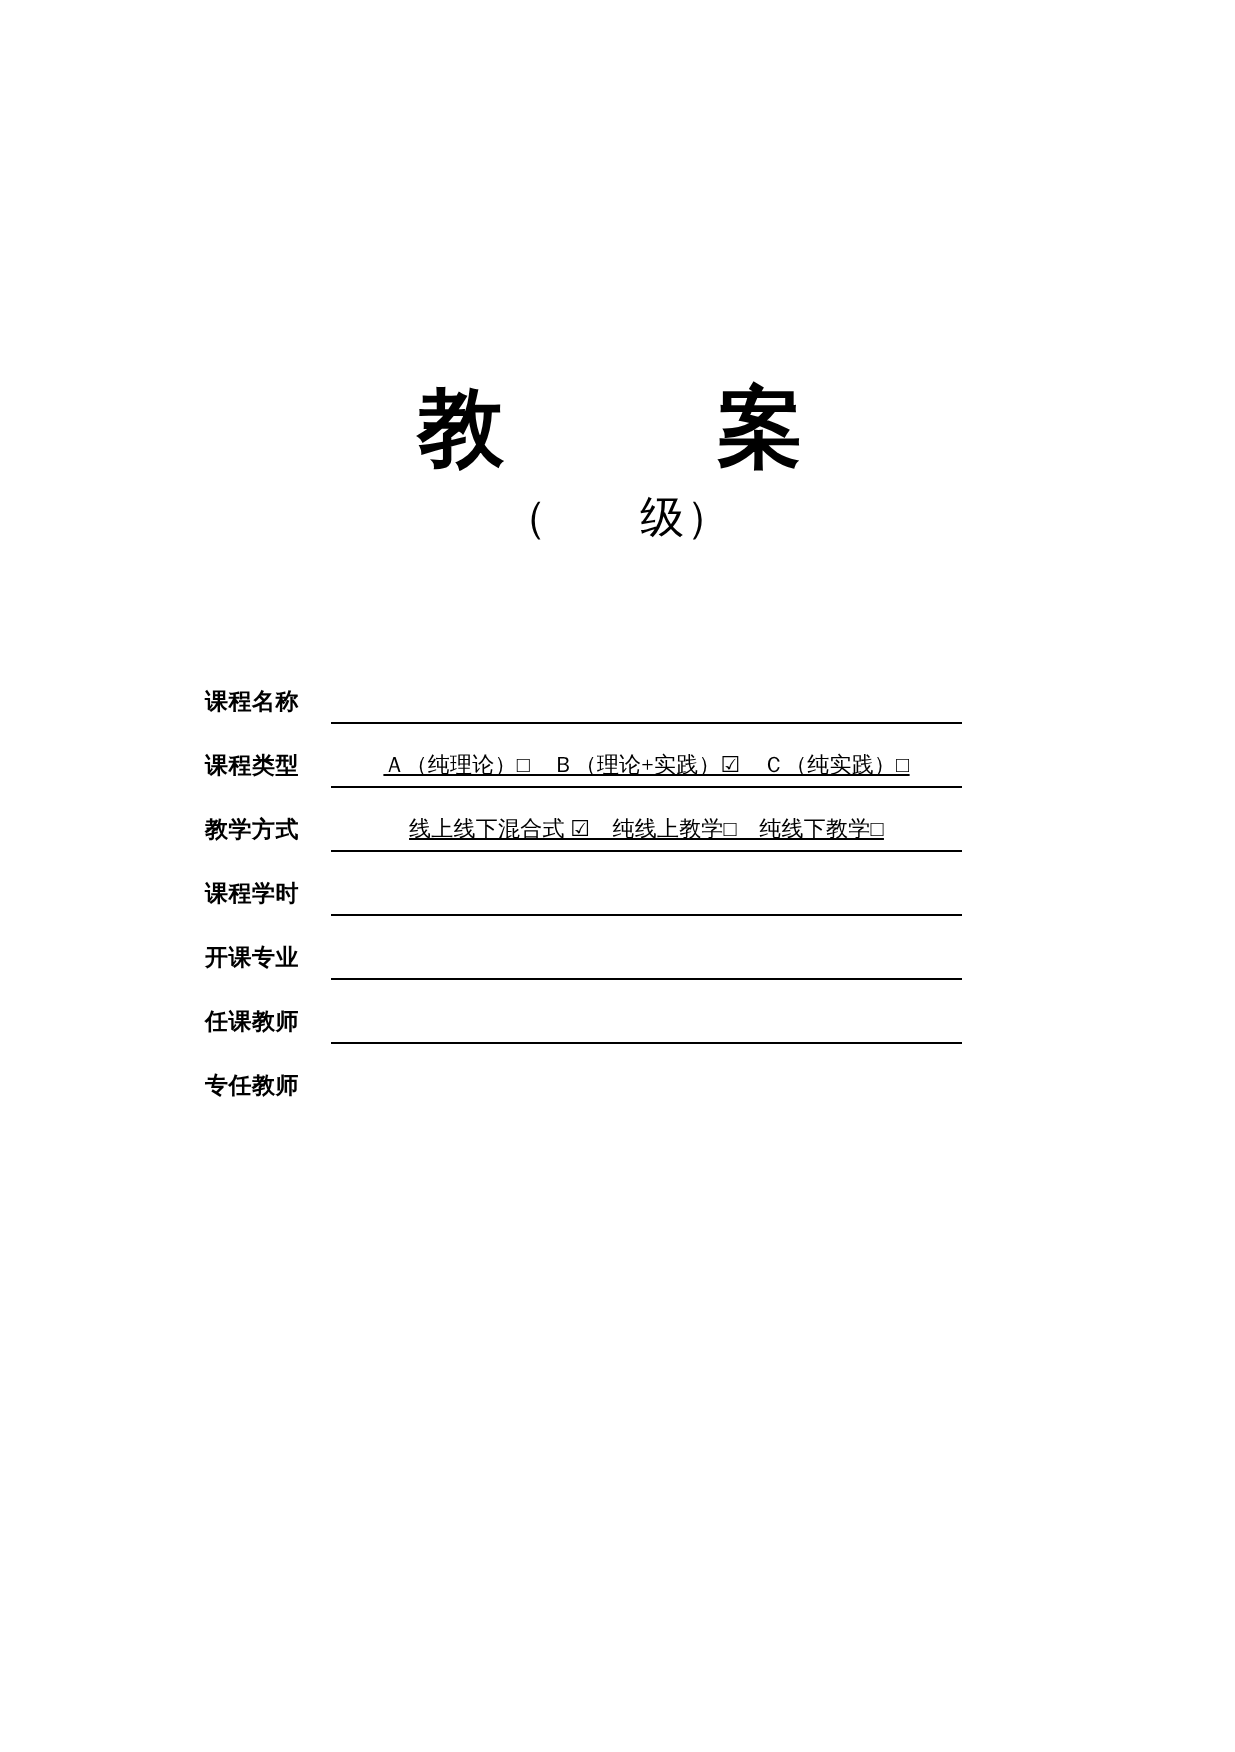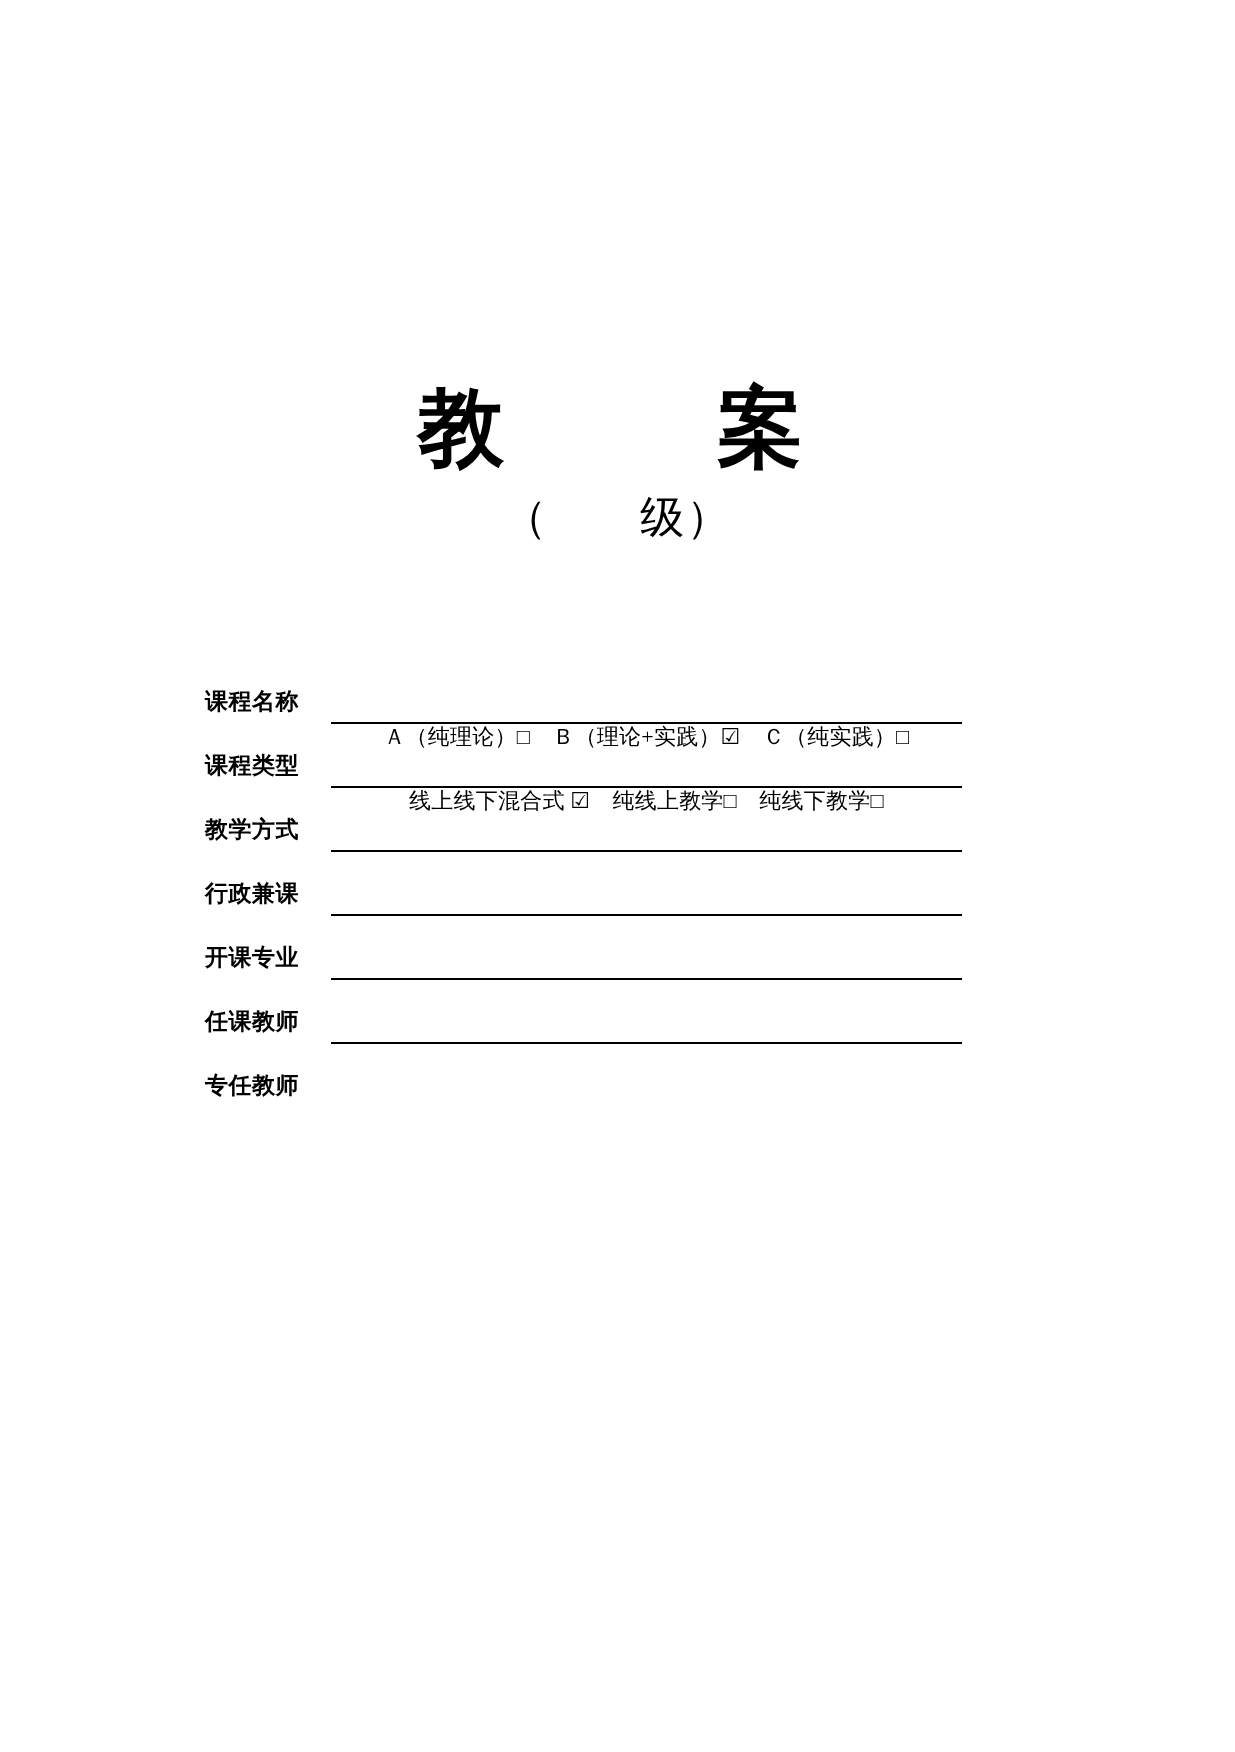--- a/index.html
+++ b/index.html
@@ -73,23 +73,25 @@
     line-height: 1;
     padding-bottom: 11px;
     color: #000;
     white-space: nowrap;
   }
   .row-field {
     flex: 1 1 auto;
     border-bottom: 2px solid #000;
     height: 100%;
     display: flex;
+    align-items: flex-end;
     justify-content: center;
     padding-bottom: 8px;
     box-sizing: border-box;
+    text-decoration: underline;
   }
   .row-field-inner {
     font-size: 22px;
     letter-spacing: 0.01em;
     white-space: pre;
     line-height: 1.2;
     text-align: center;
   }
   .row-field.empty .row-field-inner {
     min-height: 26px;
@@ -122,21 +124,21 @@
     </div>
 
     <div class="form-row">
       <div class="row-label">教学方式</div>
       <div class="row-field">
         <span class="row-field-inner">线上线下混合式 ☑　纯线上教学□　纯线下教学□</span>
       </div>
     </div>
 
     <div class="form-row">
-      <div class="row-label">行政兼课</div>
+      <div class="row-label">课程学时</div>
       <div class="row-field empty">
         <span class="row-field-inner"></span>
       </div>
     </div>
 
 
     <div class="form-row">
       <div class="row-label">开课专业</div>
       <div class="row-field empty">
         <span class="row-field-inner"></span>

